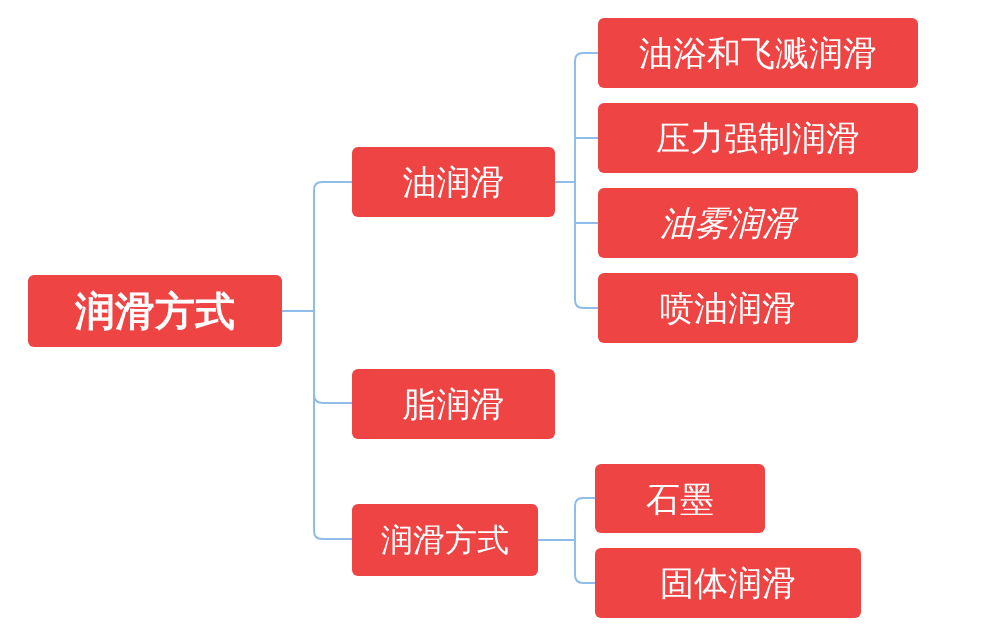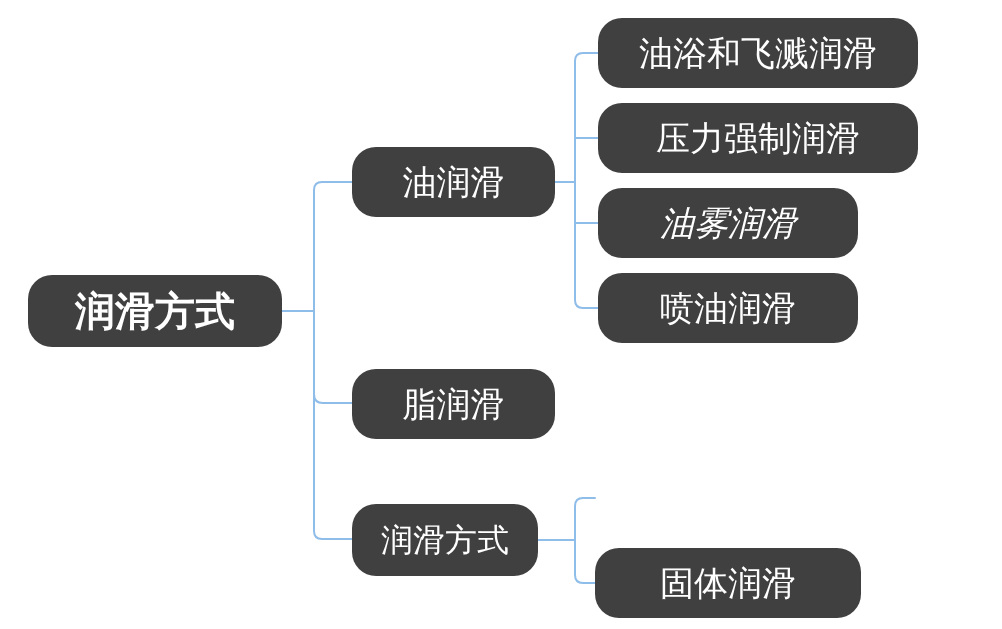--- a/index.html
+++ b/index.html
@@ -17,23 +17,23 @@
     width: 1002px; height: 629px;
     pointer-events: none;
   }
   .connectors path {
     fill: none;
     stroke-width: 2;
     stroke-linecap: round;
   }
   .node {
     position: absolute;
-    background: #404040;
+    background: #ef4444;
     color: #ffffff;
-    border-radius: 24px;
+    border-radius: 6px;
     display: flex;
     align-items: center;
     justify-content: center;
     font-size: 34px;
     line-height: 1;
     white-space: nowrap;
     cursor: default;
     user-select: none;
   }
   .n-root   { left: 28px;  top: 275px; width: 254px; height: 72px; font-size: 40px; font-weight: bold; }
@@ -73,16 +73,17 @@
   <div class="node n-solid">润滑方式</div>
 
   <div class="node n-c1">油浴和飞溅润滑</div>
 
   <div class="node n-c2">压力强制润滑</div>
 
   <div class="node n-c3">油雾润滑</div>
 
   <div class="node n-c4">喷油润滑</div>
 
+  <div class="node n-g1">石墨</div>
 
   <div class="node n-g2">固体润滑</div>
 
 </div>
 
 </body></html>

